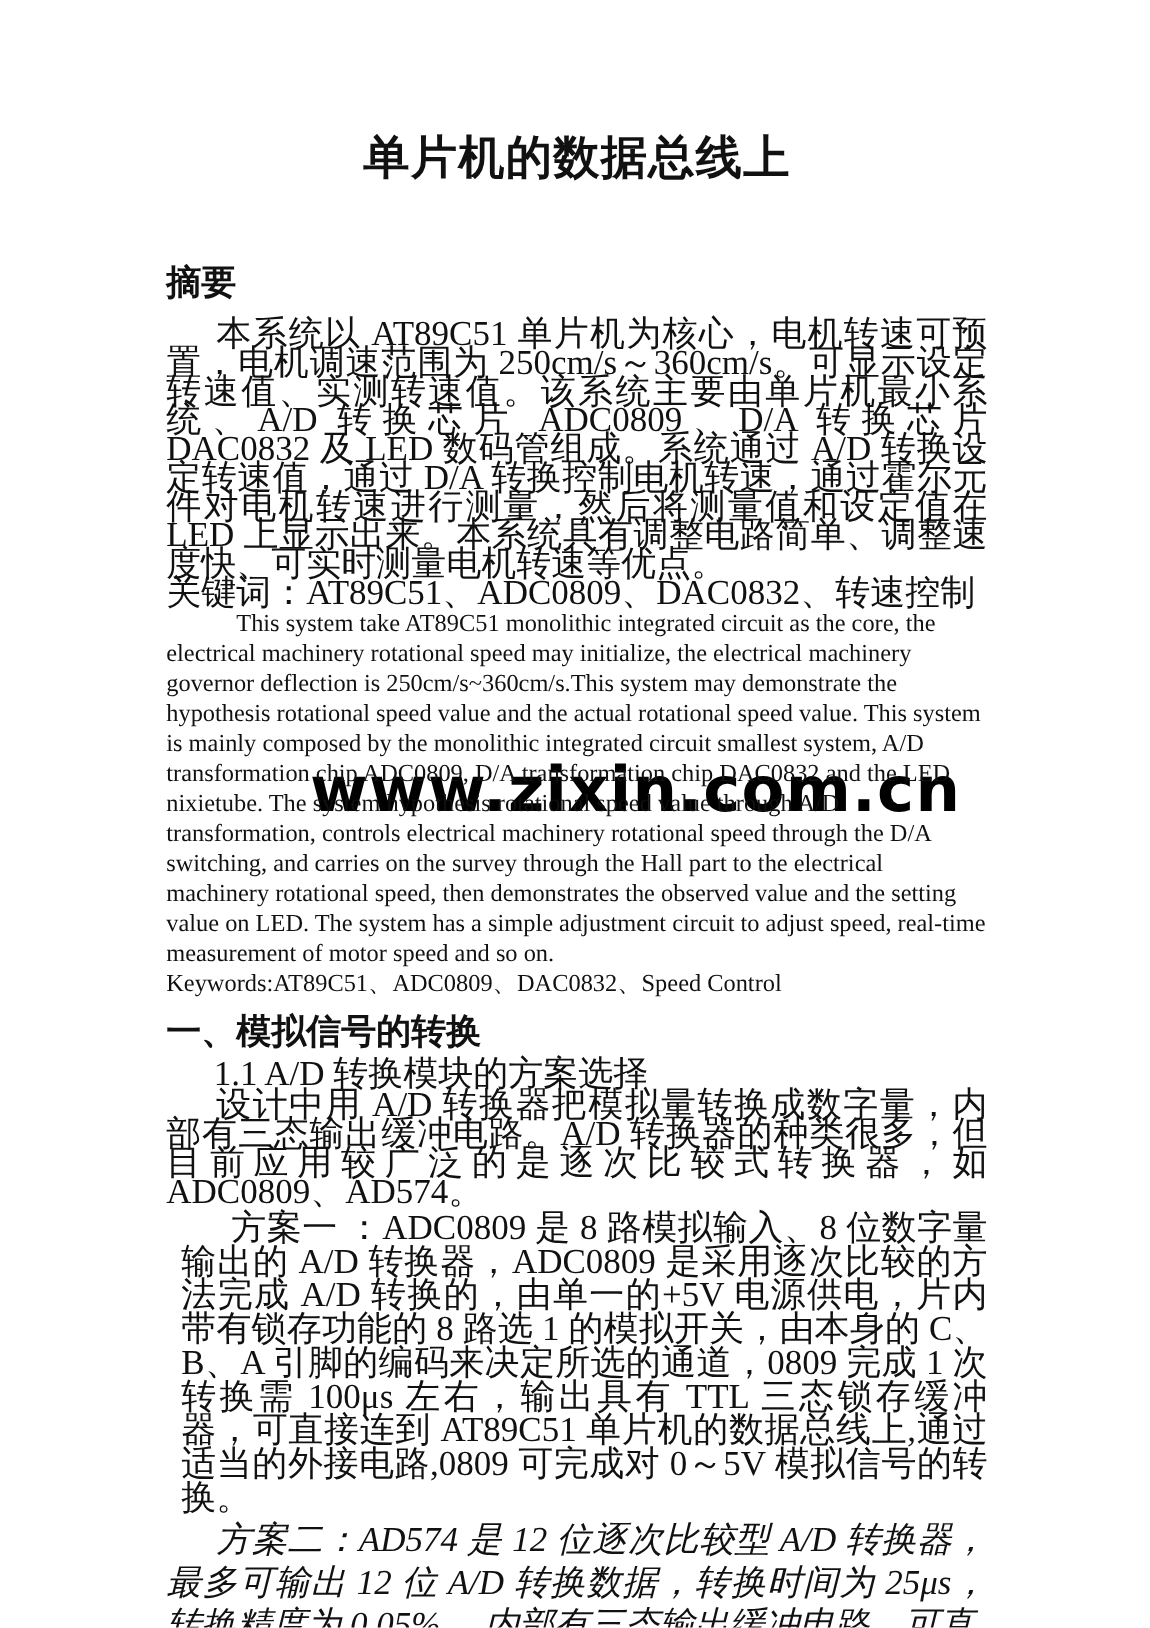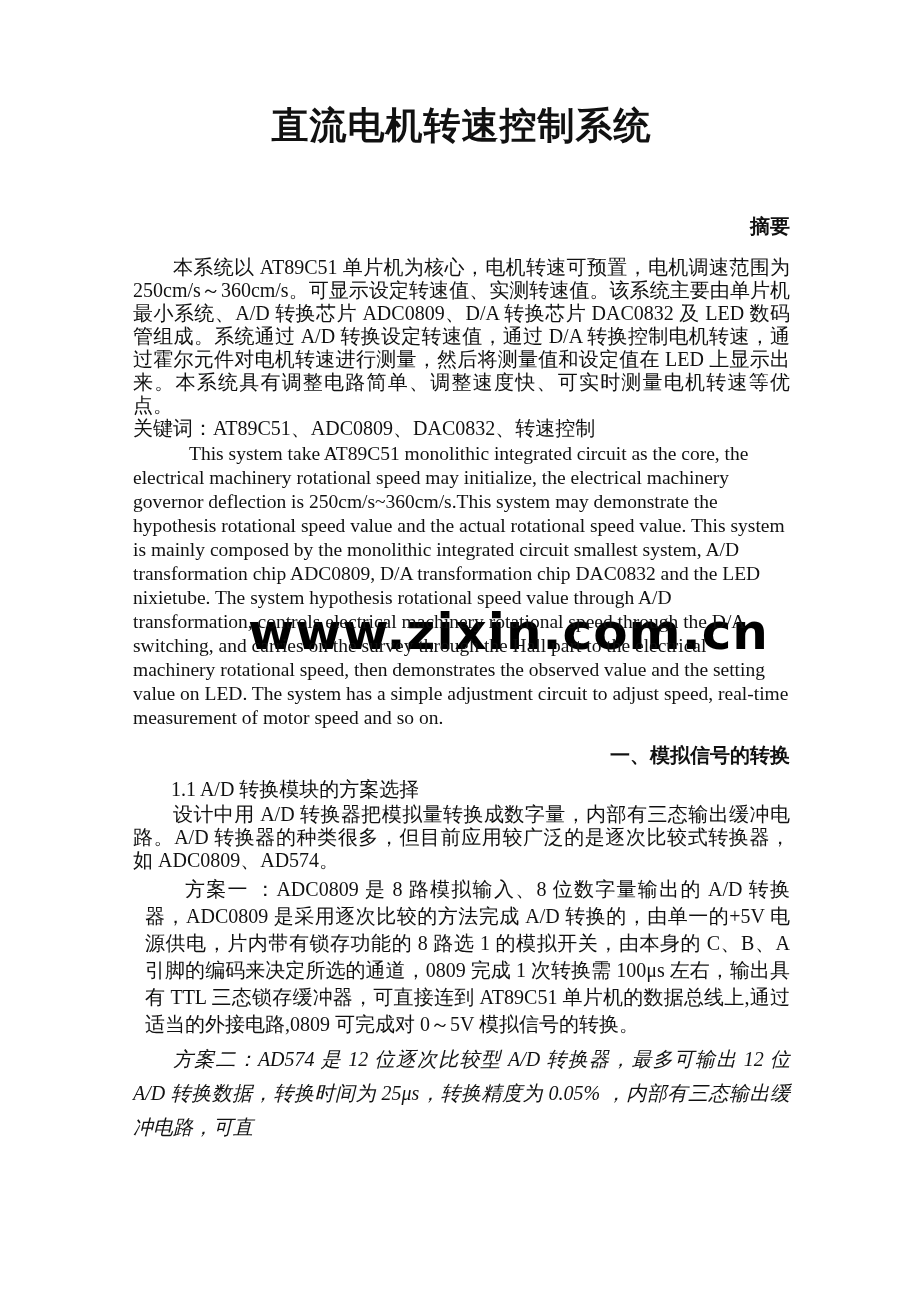--- a/index.html
+++ b/index.html
@@ -37,39 +37,39 @@
     margin: 104px 0 0 0;
     text-align: center;
     font-family: "Liberation Sans", "DejaVu Sans", sans-serif;
     font-weight: bold;
     font-size: 37px;
     line-height: 44px;
     letter-spacing: 1px;
   }
   .h-zh {
     margin: 0;
-    text-align: right;
+    text-align: left;
     font-family: "Liberation Sans", "DejaVu Sans", sans-serif;
     font-weight: bold;
-    font-size: 20px;
+    font-size: 28px;
     line-height: 32px;
   }
   .h-abstract-zh { margin-top: 62px; }
   .h-section { margin-top: 8px; line-height: 34px; }
   .h-en {
     margin: 0;
     text-align: center;
     font-family: "Liberation Serif", "DejaVu Serif", serif;
     font-weight: bold;
     font-size: 30px;
     line-height: 36px;
   }
   .body-zh {
     margin: 0;
-    font-size: 20px;
+    font-size: 28px;
     line-height: 23px;
     text-align: justify;
   }
   .body-en {
     margin: 0;
     font-size: 19.5px;
     line-height: 24px;
     text-align: left;
   }
   .indent-zh { text-indent: 40px; }
@@ -83,31 +83,32 @@
 </style>
 </head>
 <body>
 
 <div class="page">
 
   <div class="watermark">www.zixin.com.cn</div>
 
   <div class="content">
 
-    <h1 class="doc-title">直流电机转速控制系统</h1>
+    <h1 class="doc-title">单片机的数据总线上</h1>
 
     <h2 class="h-zh h-abstract-zh">摘要</h2>
 
     <p class="body-zh indent-zh p-abstract-zh">本系统以 AT89C51 单片机为核心，电机转速可预置，电机调速范围为 250cm/s～360cm/s。可显示设定转速值、实测转速值。该系统主要由单片机最小系统、A/D 转换芯片 ADC0809、D/A 转换芯片 DAC0832 及 LED 数码管组成。系统通过 A/D 转换设定转速值，通过 D/A 转换控制电机转速，通过霍尔元件对电机转速进行测量，然后将测量值和设定值在 LED 上显示出来。本系统具有调整电路简单、调整速度快、可实时测量电机转速等优点。</p>
 
     <p class="body-zh">关键词：AT89C51、ADC0809、DAC0832、转速控制</p>
 
 
     <p class="body-en indent-en p-abstract-en">This system take AT89C51 monolithic integrated circuit as the core, the electrical machinery rotational speed may initialize, the electrical machinery governor deflection is 250cm/s~360cm/s.This system may demonstrate the hypothesis rotational speed value and the actual rotational speed value. This system is mainly composed by the monolithic integrated circuit smallest system, A/D transformation chip ADC0809, D/A transformation chip DAC0832 and the LED nixietube. The system hypothesis rotational speed value through A/D transformation, controls electrical machinery rotational speed through the D/A switching, and carries on the survey through the Hall part to the electrical machinery rotational speed, then demonstrates the observed value and the setting value on LED. The system has a simple adjustment circuit to adjust speed, real-time measurement of motor speed and so on.</p>
 
+    <p class="body-en">Keywords:AT89C51、ADC0809、DAC0832、Speed Control</p>
 
     <h2 class="h-zh h-section">一、模拟信号的转换</h2>
 
     <p class="body-zh sub-heading">1.1  A/D 转换模块的方案选择</p>
 
     <p class="body-zh indent-zh p-design">设计中用 A/D 转换器把模拟量转换成数字量，内部有三态输出缓冲电路。A/D 转换器的种类很多，但目前应用较广泛的是逐次比较式转换器，如 ADC0809、AD574。</p>
 
     <p class="body-zh indent-zh p-plan1">方案一 ：ADC0809 是 8 路模拟输入、8 位数字量输出的 A/D 转换器，ADC0809 是采用逐次比较的方法完成 A/D 转换的，由单一的+5V 电源供电，片内带有锁存功能的 8 路选 1 的模拟开关，由本身的 C、B、A 引脚的编码来决定所选的通道，0809 完成 1 次转换需 100μs 左右，输出具有 TTL 三态锁存缓冲器，可直接连到 AT89C51 单片机的数据总线上,通过适当的外接电路,0809 可完成对 0～5V 模拟信号的转换。</p>
 
     <p class="body-zh indent-zh p-plan2">方案二：AD574 是 12 位逐次比较型 A/D 转换器，最多可输出 12 位 A/D 转换数据，转换时间为 25μs，转换精度为 0.05% ，内部有三态输出缓冲电路，可直</p>

